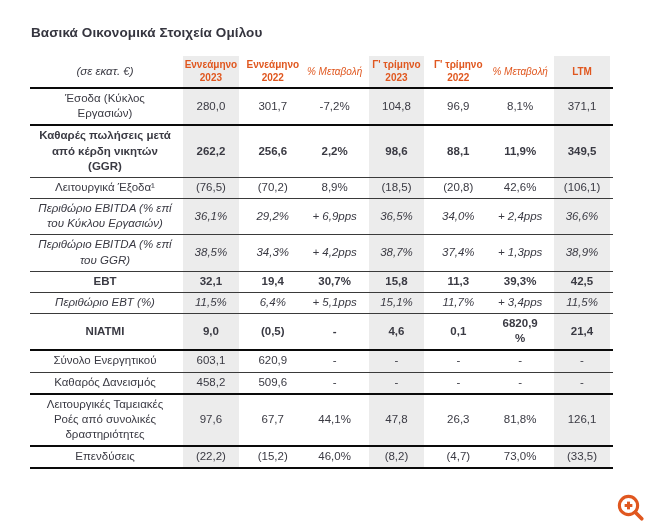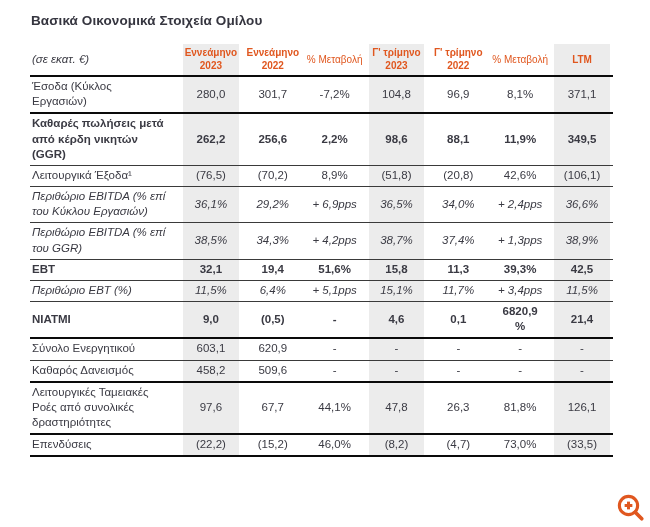--- a/index.html
+++ b/index.html
@@ -12,41 +12,41 @@
   *{box-sizing:border-box;}
   html,body{margin:0;padding:0;}
   body{
     width:650px;height:527px;overflow:hidden;background:#ffffff;
     font-family:"Liberation Sans", sans-serif;color:var(--ink);
     position:relative;
   }
   .page{padding:13px 0 0 30px;}
   h1.page-title{
     font-size:13.5px;font-weight:bold;color:#35353f;
-    margin:0 0 16px 1px;letter-spacing:.1px;
+    margin:12px 0 16px 1px;letter-spacing:.1px;
   }
   table.fin{
     border-collapse:collapse;table-layout:fixed;width:583px;
     font-size:11.5px;line-height:1.32;
   }
   th,td{
     padding:2px 2px 3px;text-align:center;vertical-align:middle;
     border-bottom:1px solid var(--thin);white-space:pre-line;
     overflow:hidden;
   }
-  th.label-col,td.label-col{text-align:left;padding-left:2px;width:150px;}
+  th.label-col,td.label-col{text-align:center;padding-left:2px;width:150px;}
   thead th{
     border-bottom:2.5px solid var(--thick);
     color:var(--accent);font-size:10px;line-height:1.3;
     font-weight:bold;vertical-align:middle;
   }
   thead th.unit{
     color:var(--ink);font-weight:normal;font-style:italic;font-size:11.5px;
   }
-  thead th.hdr-italic{font-weight:normal;}
+  thead th.hdr-italic{font-style:italic;font-weight:normal;}
   tr.bold td{font-weight:bold;margin-left:12px;}
   tr.italic td{font-style:italic;}
   tr.thick td{border-bottom:2.5px solid var(--thick);}
   .shaded{
     background-image:linear-gradient(to right,
       #ffffff 0px,#ffffff 3px,
       var(--shade) 3px,var(--shade) calc(100% - 3px),
       #ffffff calc(100% - 3px),#ffffff 100%);
   }
   .zoom-btn{
@@ -95,21 +95,21 @@
           <td class="shaded">98,6</td>
           <td>88,1</td>
           <td>11,9%</td>
           <td class="shaded">349,5</td>
         </tr>
         <tr class="regular">
           <td class="label-col">Λειτουργικά Έξοδα¹</td>
           <td class="shaded">(76,5)</td>
           <td>(70,2)</td>
           <td>8,9%</td>
-          <td class="shaded">(51,8)</td>
+          <td class="shaded">(18,5)</td>
           <td>(20,8)</td>
           <td>42,6%</td>
           <td class="shaded">(106,1)</td>
         </tr>
         <tr class="italic">
           <td class="label-col">Περιθώριο EBITDA (% επί
 του Κύκλου Εργασιών)</td>
           <td class="shaded">36,1%</td>
           <td>29,2%</td>
           <td>+ 6,9pps</td>
@@ -126,21 +126,21 @@
           <td>+ 4,2pps</td>
           <td class="shaded">38,7%</td>
           <td>37,4%</td>
           <td>+ 1,3pps</td>
           <td class="shaded">38,9%</td>
         </tr>
         <tr class="bold">
           <td class="label-col">EBT</td>
           <td class="shaded">32,1</td>
           <td>19,4</td>
-          <td>51,6%</td>
+          <td>30,7%</td>
           <td class="shaded">15,8</td>
           <td>11,3</td>
           <td>39,3%</td>
           <td class="shaded">42,5</td>
         </tr>
         <tr class="italic">
           <td class="label-col">Περιθώριο EBT (%)</td>
           <td class="shaded">11,5%</td>
           <td>6,4%</td>
           <td>+ 5,1pps</td>

